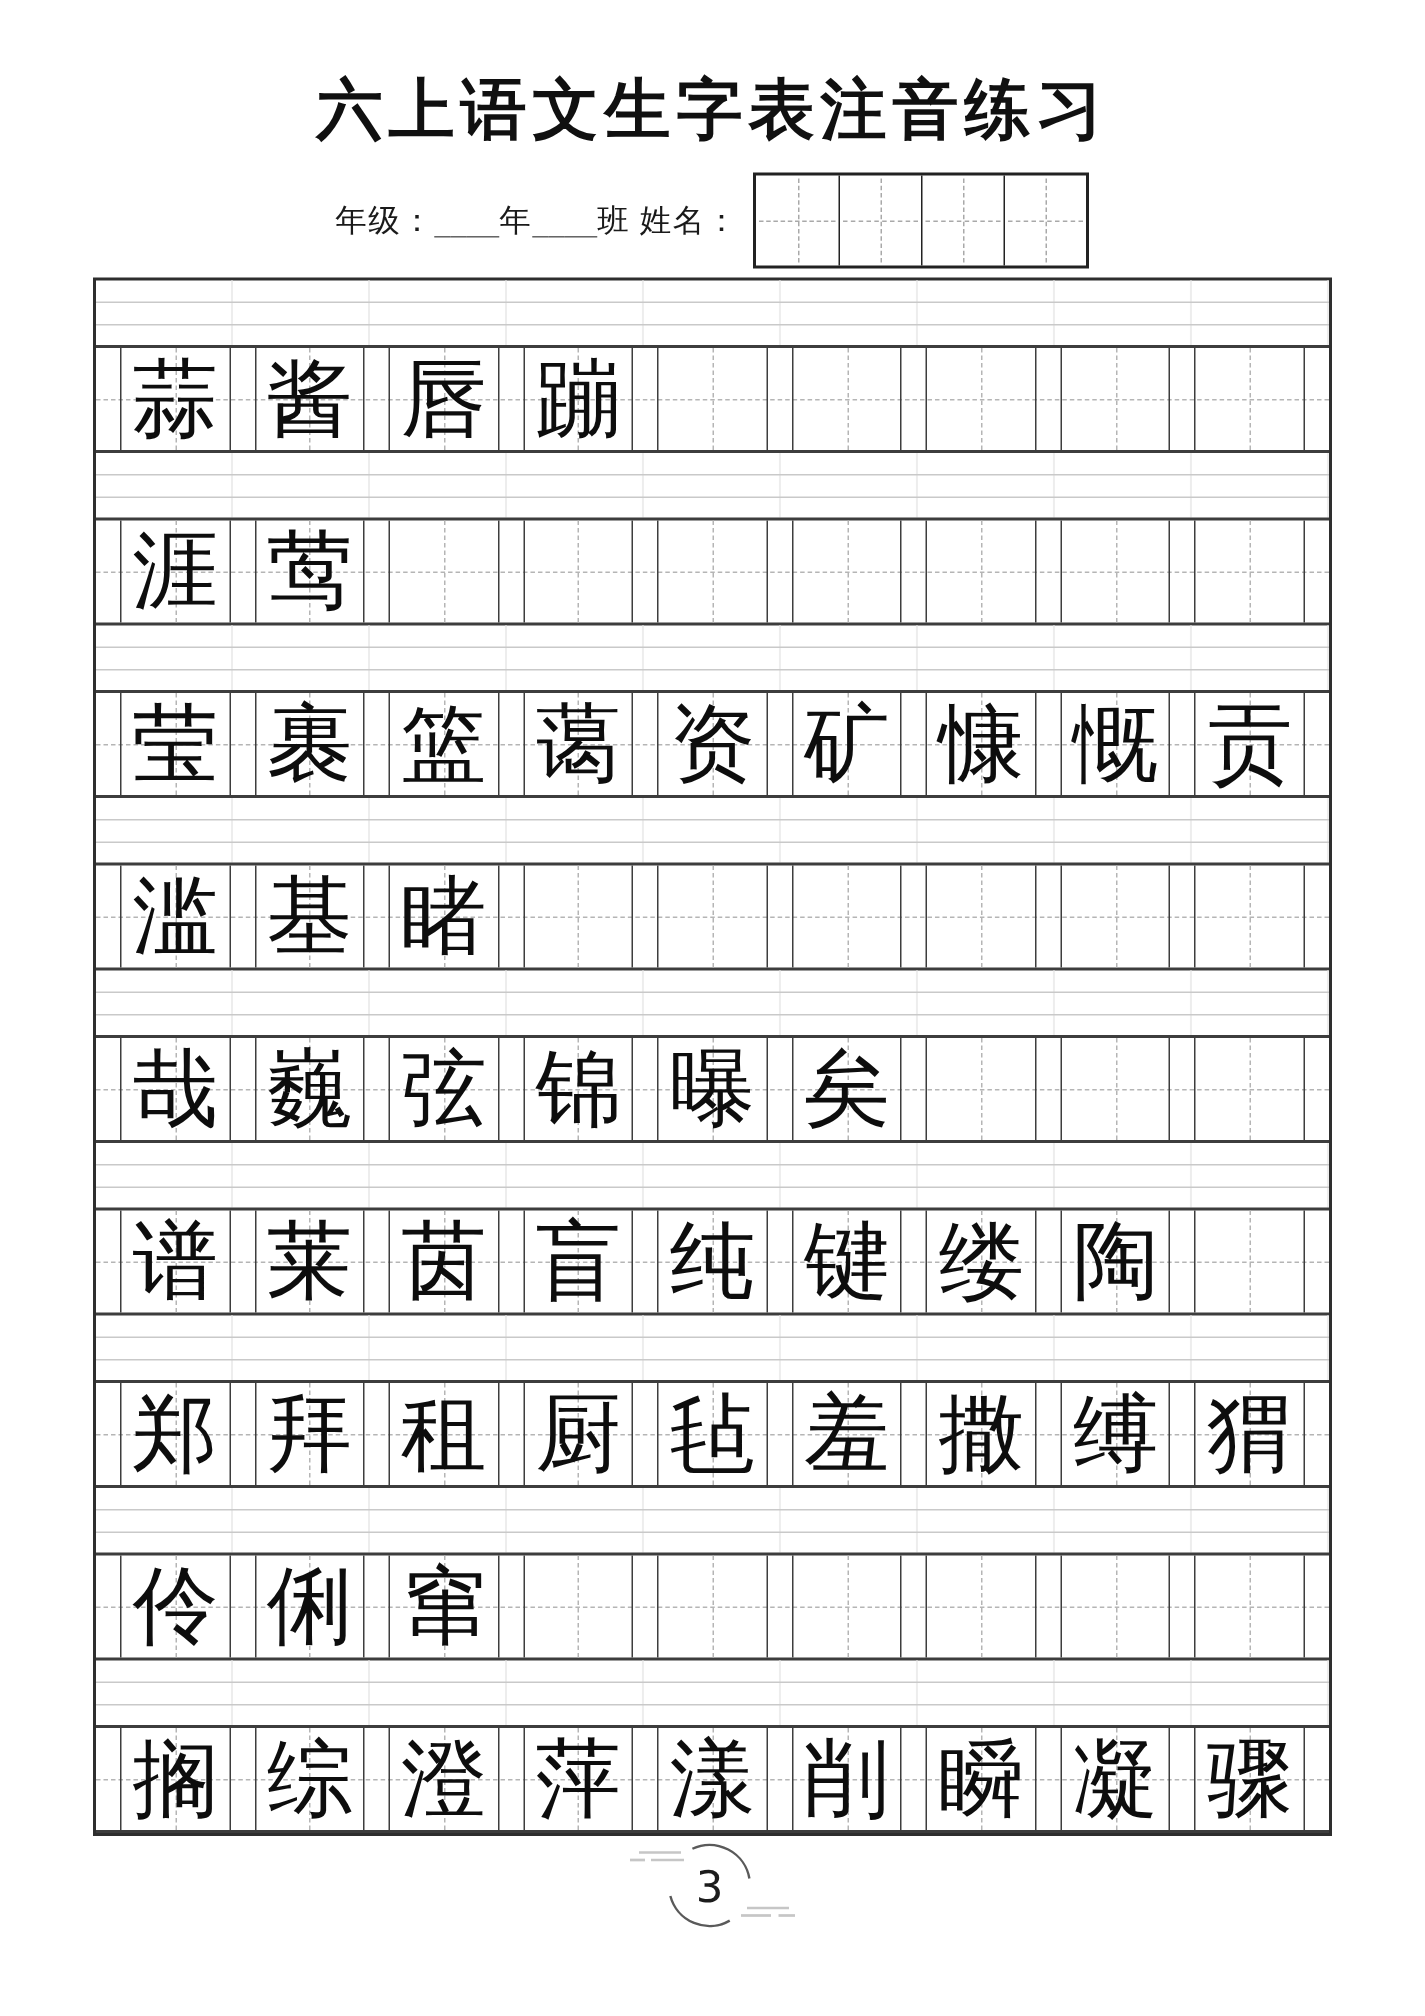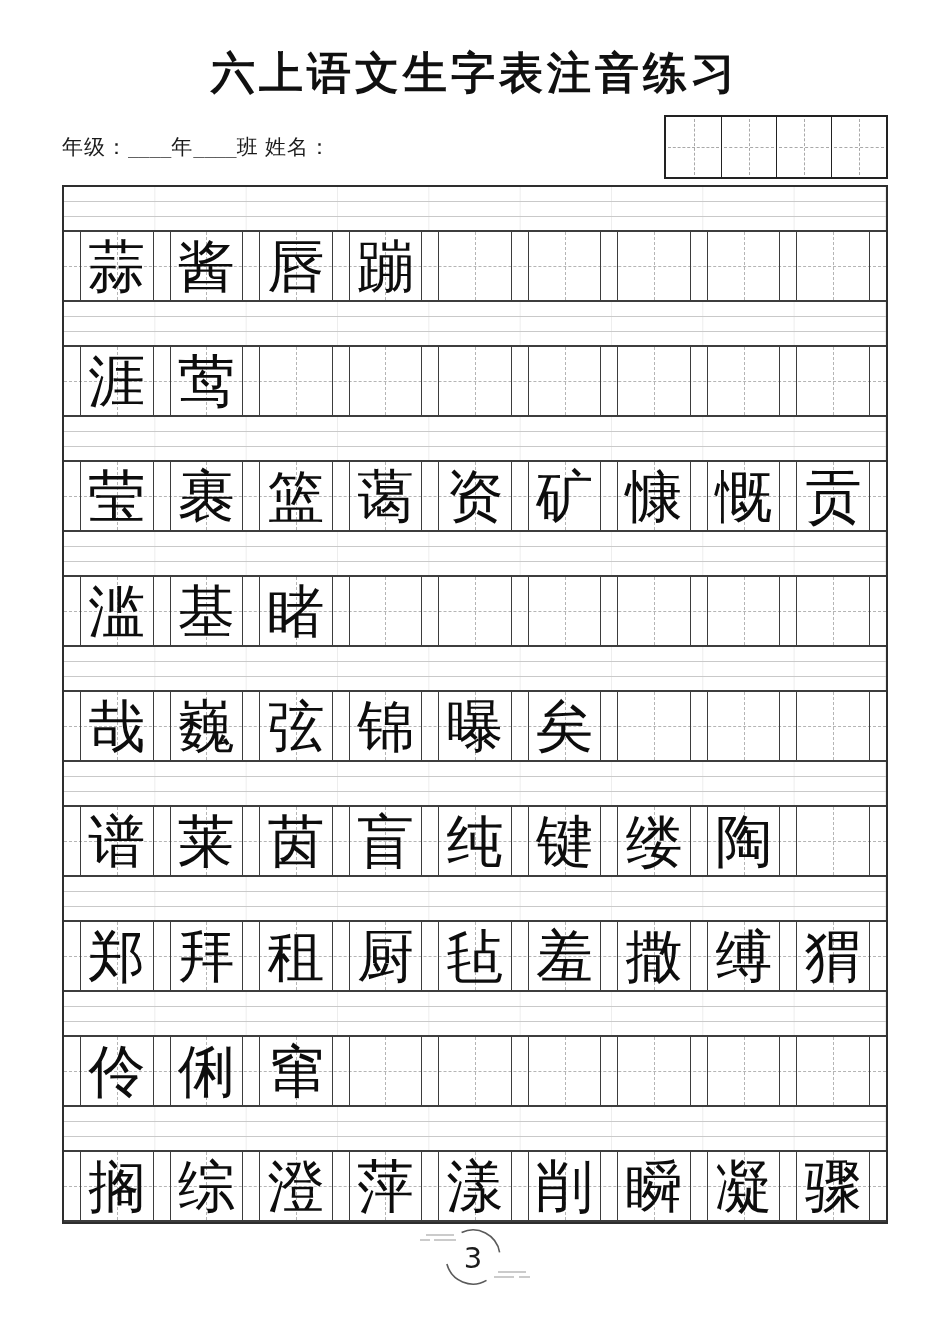--- a/index.html
+++ b/index.html
@@ -9,21 +9,21 @@
     font-family:"Liberation Serif","DejaVu Serif",serif;color:#141414;overflow:hidden;
   }
   
   .title{
     position:absolute;top:44px;left:0;width:100%;text-align:center;
     font-size:44px;font-weight:700;letter-spacing:4px;color:#101010;
   }
   
   .header-line{
     position:absolute;top:114px;left:62px;width:826px;height:66px;
-    display:flex;justify-content:space-between;align-items:center;
+    display:flex;justify-content:center;align-items:center;
   }
   .header-text{font-size:21px;color:#1a1a1a;white-space:nowrap;margin-right:10px;letter-spacing:1px;}
   .header-text .blank{letter-spacing:0;font-family:"DejaVu Sans Mono",monospace;font-size:18px;}
   .name-grid{
     display:grid;grid-template-columns:repeat(4,55px);height:64px;
     border:2px solid #222222;background:#ffffff;
   }
   .name-cell{position:relative;border-left:1.5px solid #222222;}
   .name-cell:first-child{border-left:none;}
   .name-cell::before{ 

